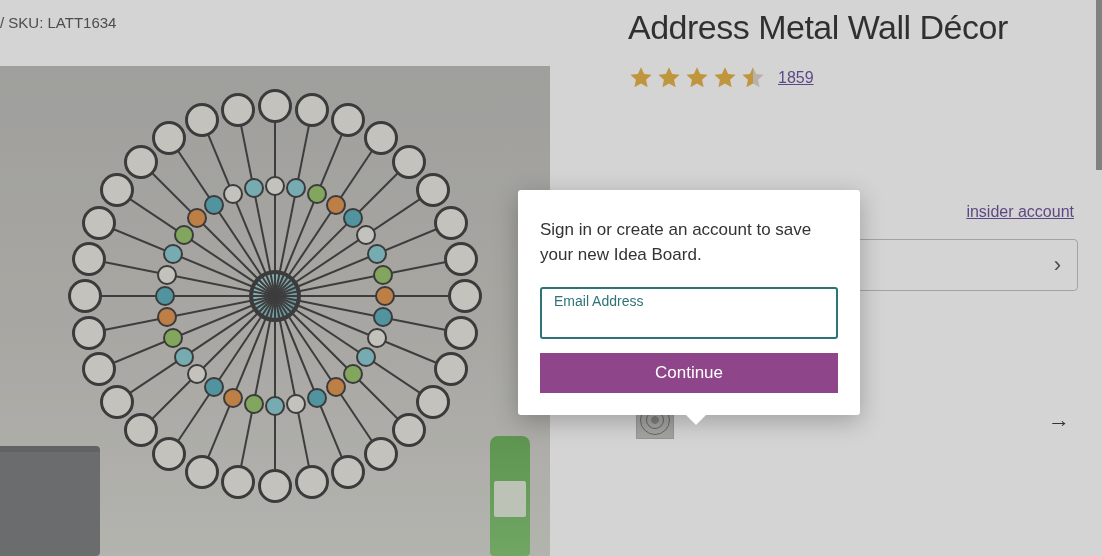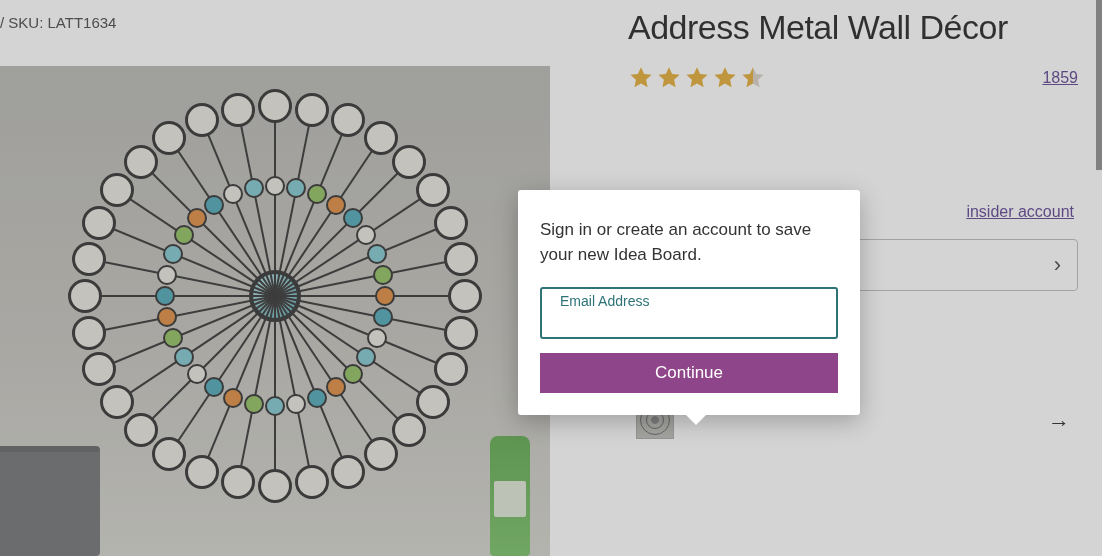--- a/index.html
+++ b/index.html
@@ -114,21 +114,20 @@
   }
   .brand-link {
     color: #5b3e90;
     text-decoration: underline;
   }
   .rating-row {
     margin-top: 18px;
     display: flex;
     align-items: center;
     gap: 12px;
-    justify-content: space-between;
   }
   .stars {
     display: flex;
     gap: 2px;
   }
   .star { width: 26px; height: 26px; }
   .review-count {
     color: #5b3e90;
     text-decoration: underline;
     font-size: 16px;
@@ -261,21 +260,21 @@
     color: #333;
     line-height: 1.45;
   }
   .field-wrap {
     position: relative;
     margin-top: 20px;
   }
   .field-label {
     position: absolute;
     top: 6px;
-    left: 20px;
+    left: 14px;
     font-size: 14px;
     color: #2d7378;
   }
   .email-input {
     width: 100%;
     height: 52px;
     border: 2px solid #2d7378;
     border-radius: 3px;
     padding: 20px 14px 4px 14px;
     font-size: 16px;

